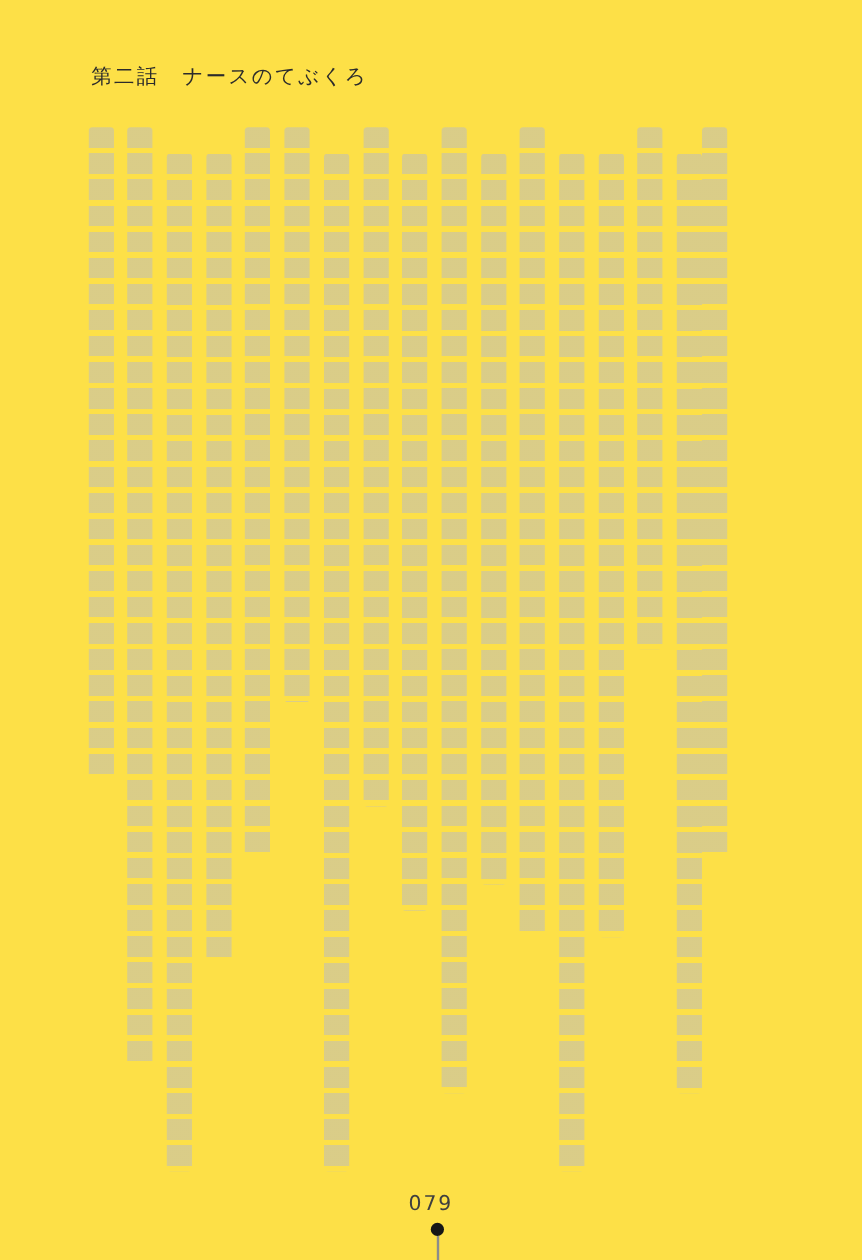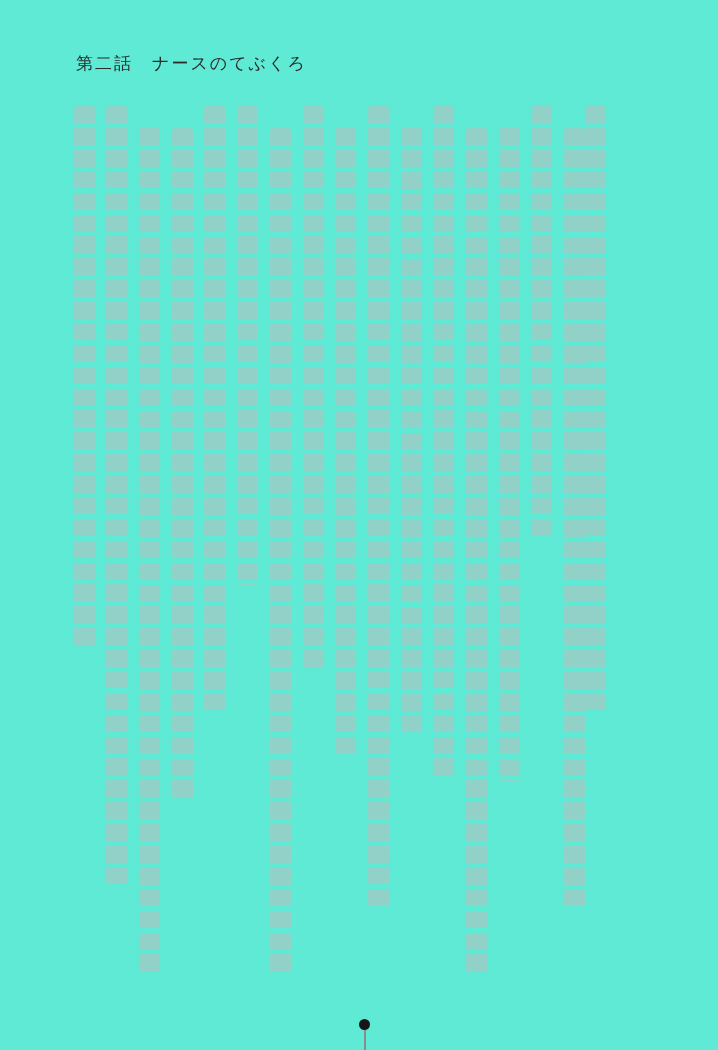--- a/index.html
+++ b/index.html
@@ -5,21 +5,21 @@
   html, body {
     margin: 0;
     padding: 0;
     background: #e8e8e8;
   }
   .page-canvas {
     position: relative;
     width: 718px;
     height: 1050px;
     margin: 0 auto;
-    background: #5eead4;
+    background: #fde047;
     overflow: hidden;
     font-family: "Liberation Serif", "DejaVu Serif", serif;
   }
   
   .running-header {
     position: absolute;
     top: 52px;
     left: 76px;
     font-size: 17px;
     letter-spacing: 2px;
@@ -109,19 +109,20 @@
       <div class="text-column" style="height: 566px;"></div>
       <div class="text-column indented" style="height: 848px;"></div>
       <div class="text-column" style="height: 479px;"></div>
       <div class="text-column" style="height: 609px;"></div>
       <div class="text-column indented" style="height: 674px;"></div>
       <div class="text-column indented" style="height: 848px;"></div>
       <div class="text-column" style="height: 783px;"></div>
       <div class="text-column" style="height: 544px;"></div>
     </div>
 
+  <div class="folio">079</div>
 
   <div class="pin-marker">
     <div class="pin-dot"></div>
     <div class="pin-stem"></div>
   </div>
 
 </div>
 
 </body></html>

